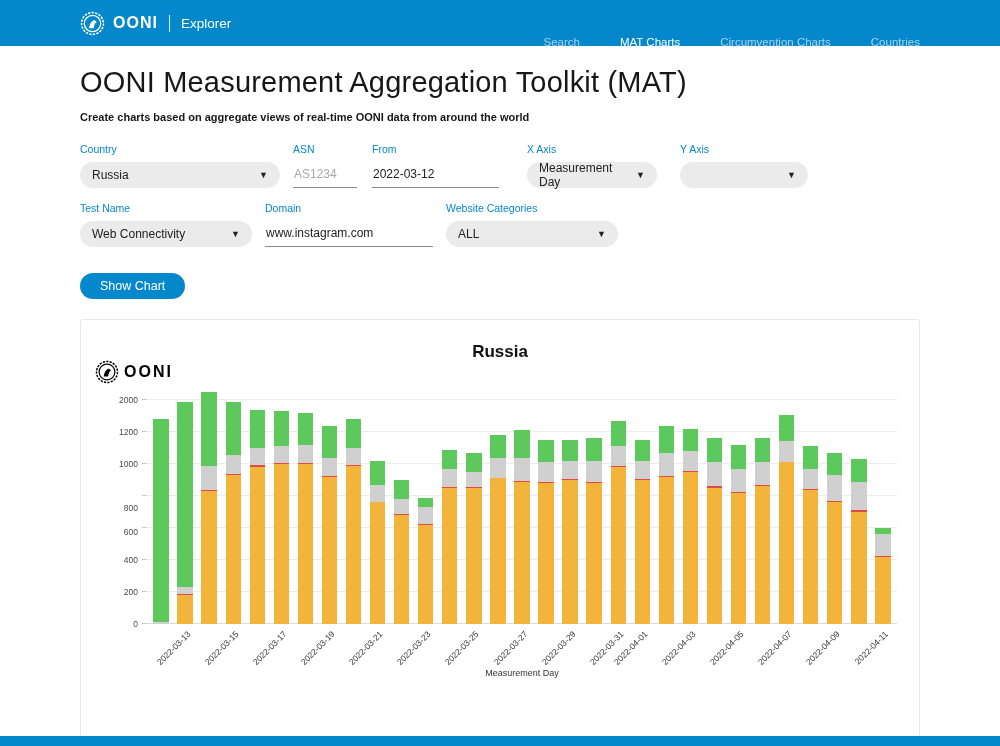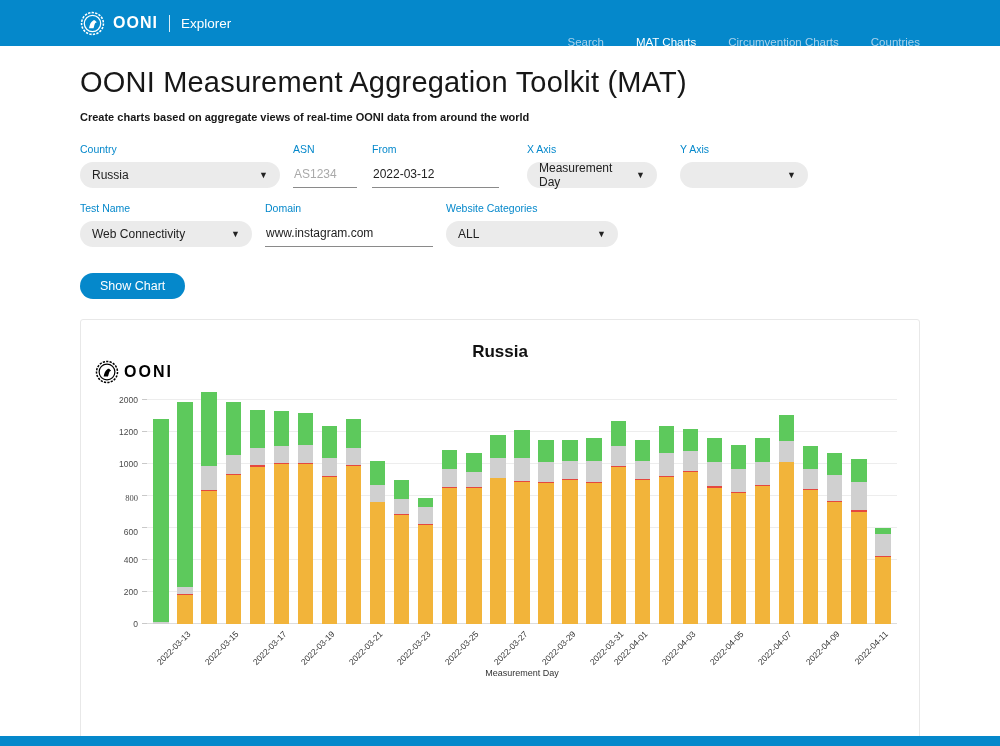--- a/index.html
+++ b/index.html
@@ -6,21 +6,21 @@
   html, body { width: 1000px; height: 746px; overflow: hidden; }
   body { font-family: "Liberation Sans", sans-serif; background: #ffffff; position: relative; }
 
   
   .header { height: 46px; background: #0588CB; display: flex; align-items: center; justify-content: space-between; padding: 0 80px; }
   .brand { display: flex; align-items: center; gap: 8px; color: #fff; cursor: pointer; }
   .logo-icon { width: 25px; height: 25px; display: inline-block; }
   .brand-name { font-weight: bold; font-size: 16px; letter-spacing: 1px; }
   .brand-divider { width: 1px; height: 17px; background: rgba(255,255,255,.85); margin: 0 3px; }
   .brand-suffix { font-size: 13.5px; font-weight: 400; }
-  .nav { display: flex; gap: 32px; align-items: flex-end; margin-top: 43px; }
+  .nav { display: flex; gap: 40px; align-items: flex-end; margin-top: 43px; }
   .nav-item { color: #aad2eb; font-size: 11.5px; text-decoration: none; padding-bottom: 4px; border-bottom: 2px solid transparent; cursor: pointer; }
   .nav-item.active { color: #ffffff; border-bottom-color: #ffffff; }
 
   
   .main { padding: 0 80px; }
   .page-title { font-size: 29px; font-weight: 500; color: #171717; margin: 20px 0 12px; letter-spacing: .2px; }
   .page-subtitle { font-size: 11px; font-weight: bold; color: #171717; margin-bottom: 20px; }
 
   .form-row { display: flex; gap: 13px; margin-bottom: 14px; align-items: flex-start; }
   .field { display: flex; flex-direction: column; }
@@ -170,21 +170,21 @@
         <div class="ytick-mark" style="bottom: 32px;"></div>
         <div class="ytick-label" style="bottom: 32px;">200</div>
         <div class="gridline" style="bottom: 64px;"></div>
         <div class="ytick-mark" style="bottom: 64px;"></div>
         <div class="ytick-label" style="bottom: 64px;">400</div>
         <div class="gridline" style="bottom: 96px;"></div>
         <div class="ytick-mark" style="bottom: 96px;"></div>
         <div class="ytick-label" style="bottom: 92px;">600</div>
         <div class="gridline" style="bottom: 128px;"></div>
         <div class="ytick-mark" style="bottom: 128px;"></div>
-        <div class="ytick-label" style="bottom: 126px; font-family: Liberation Serif, serif;">800</div>
+        <div class="ytick-label" style="bottom: 116px;">800</div>
         <div class="gridline" style="bottom: 160px;"></div>
         <div class="ytick-mark" style="bottom: 160px;"></div>
         <div class="ytick-label" style="bottom: 160px;">1000</div>
         <div class="gridline" style="bottom: 192px;"></div>
         <div class="ytick-mark" style="bottom: 192px;"></div>
         <div class="ytick-label" style="bottom: 192px;">1200</div>
         <div class="gridline" style="bottom: 224px;"></div>
         <div class="ytick-mark" style="bottom: 224px;"></div>
         <div class="ytick-label" style="bottom: 224px;">2000</div>
         <div class="bars">

